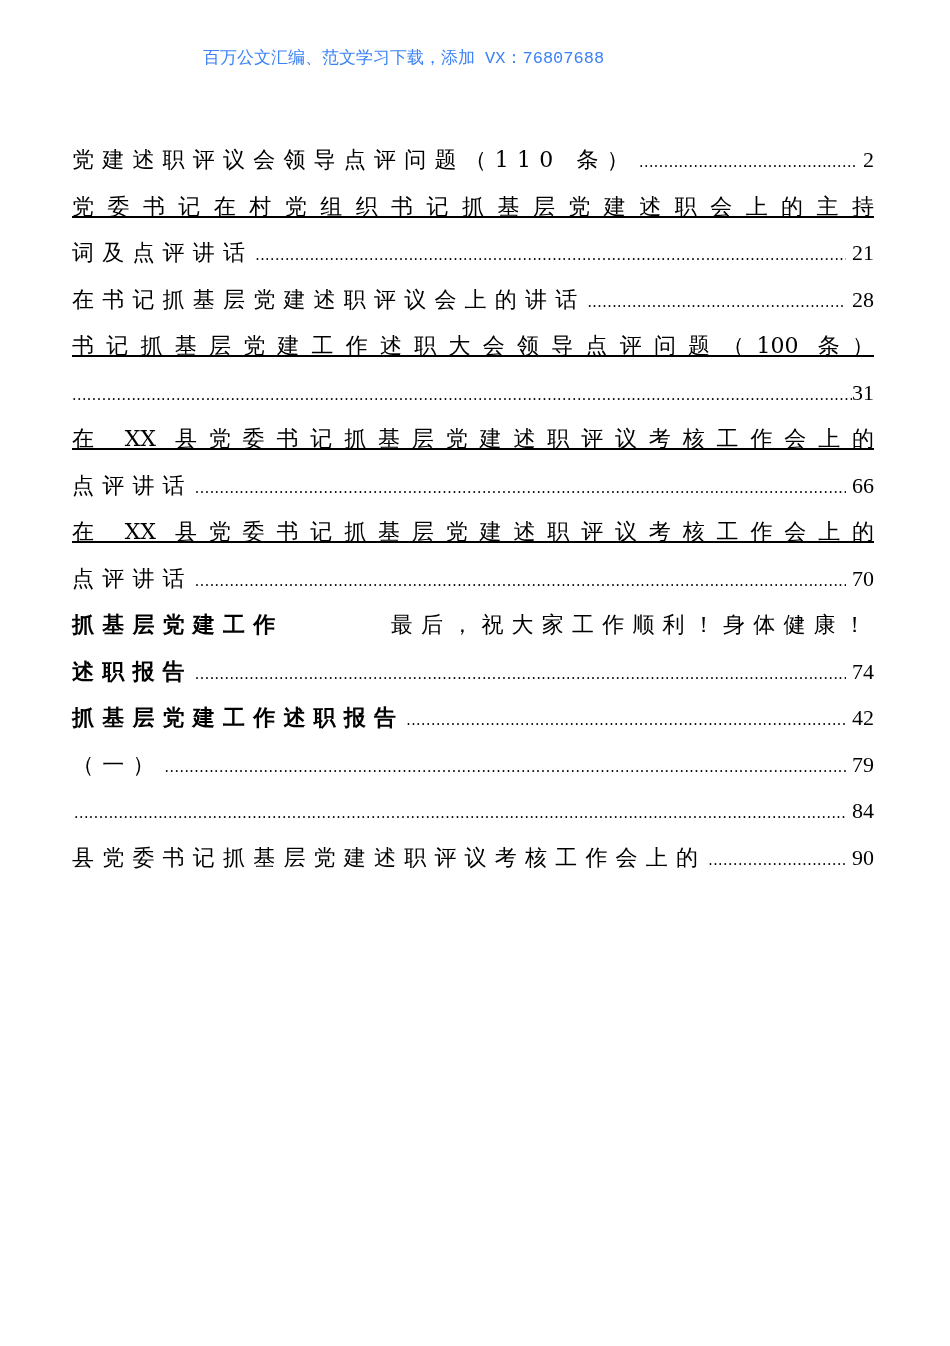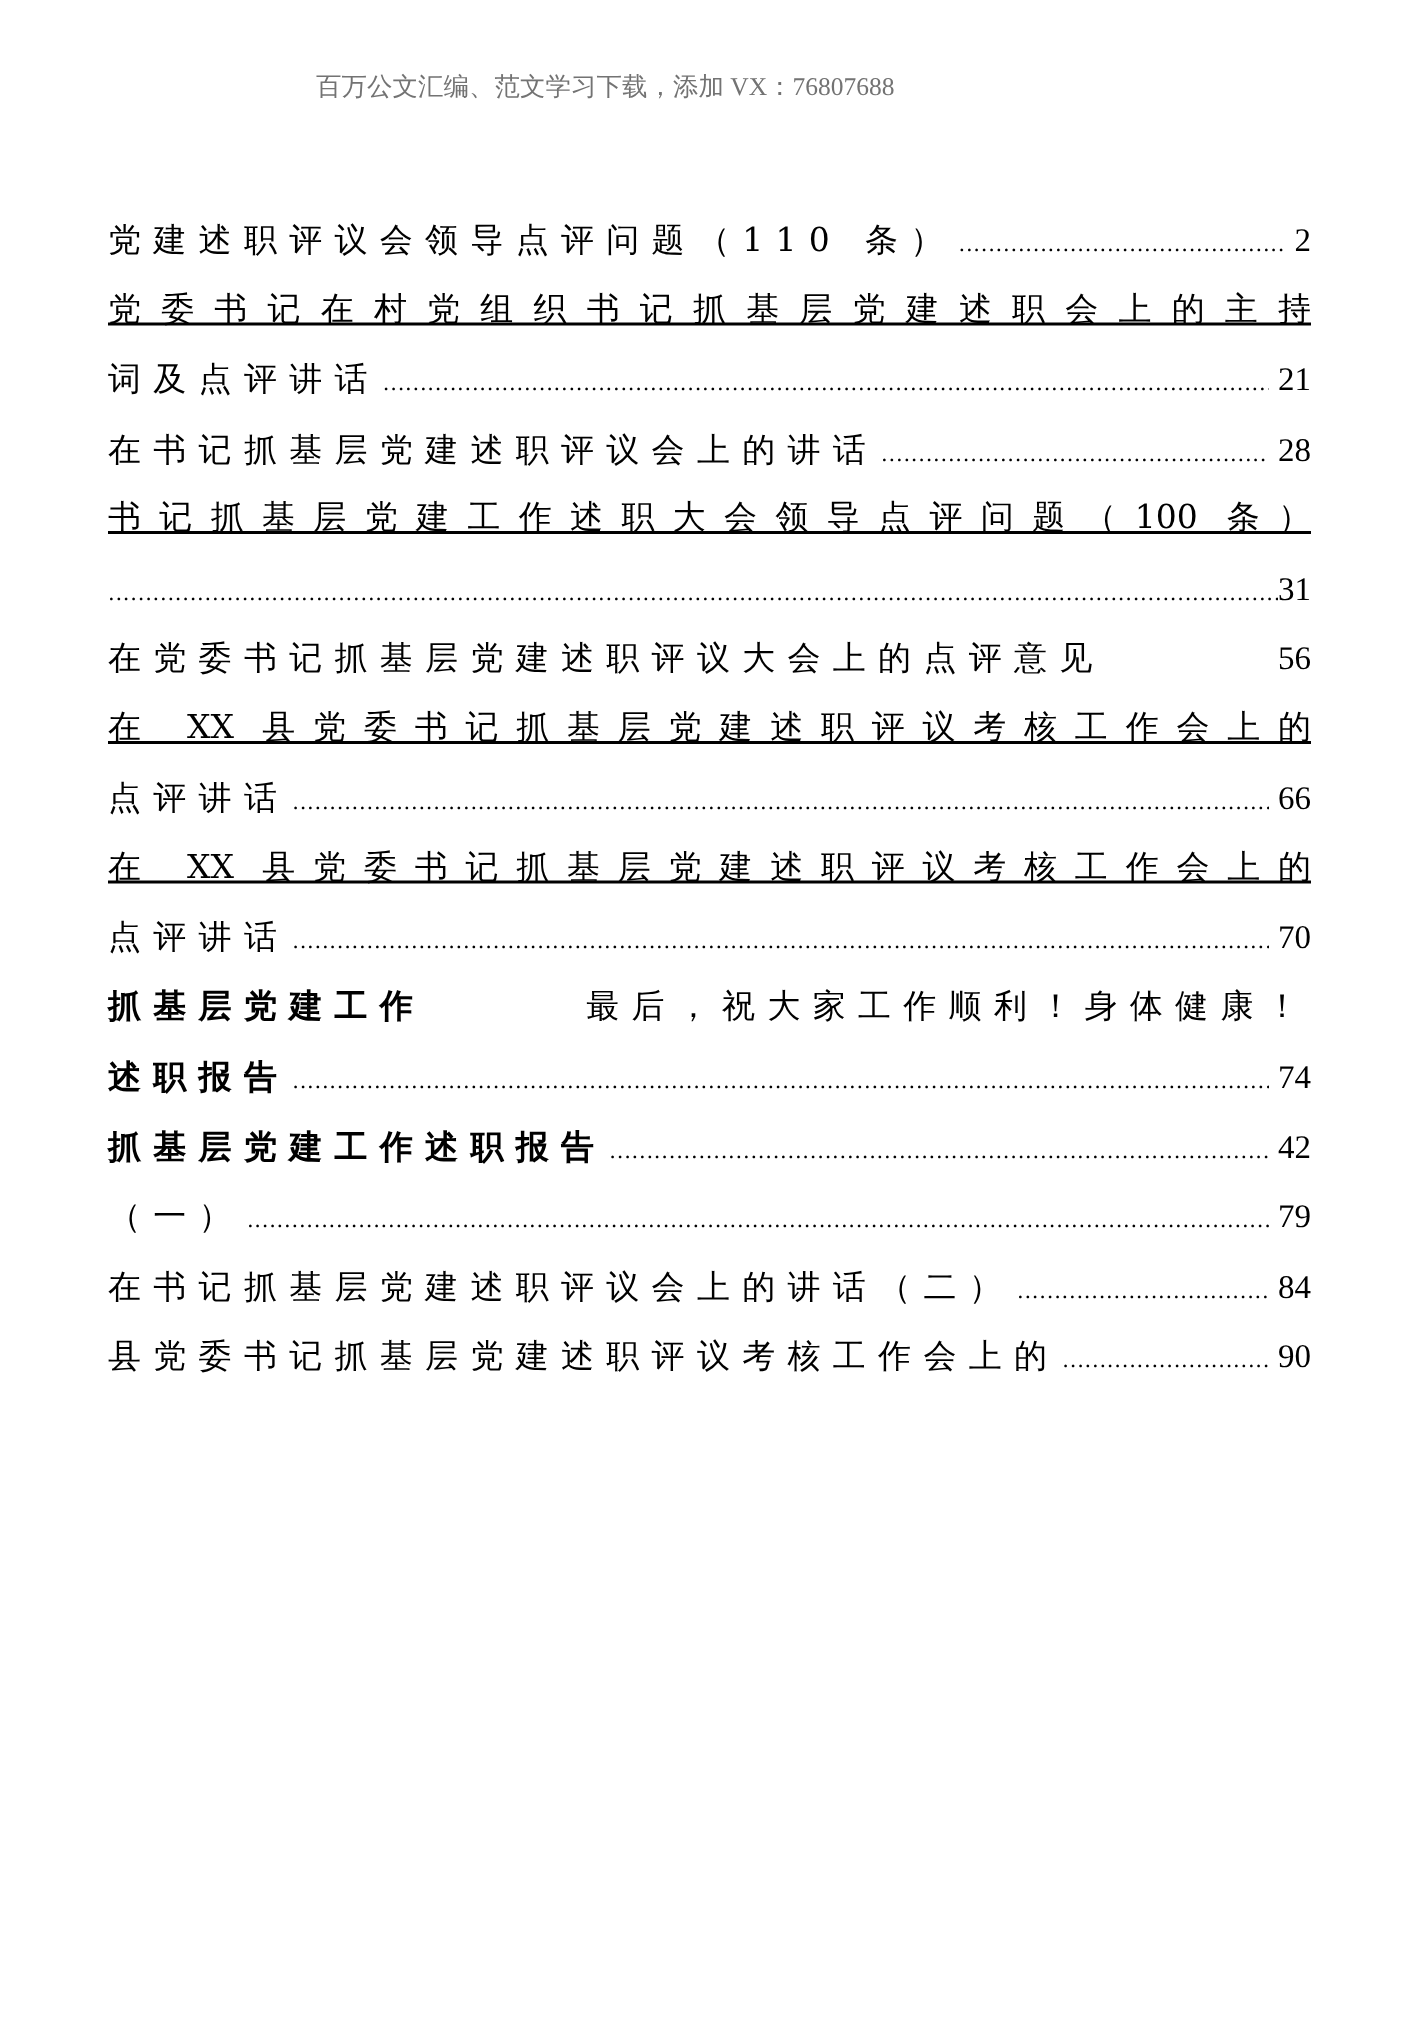--- a/index.html
+++ b/index.html
@@ -14,22 +14,22 @@
     overflow: hidden;
     font-family: "DejaVu Serif", "Liberation Serif", serif;
     color: #000;
   }
   .header {
     position: absolute;
     top: 46px;
     left: 0;
     width: 807px;
     text-align: center;
-    color: #737373;
-    font-family: Liberation Serif, serif;
+    color: #3b82f6;
+    font-family: Liberation Mono, monospace;
     font-size: 17px;
     letter-spacing: 0px;
   }
   .toc {
     position: absolute;
     left: 72px;
     top: 137px;
     width: 802px;
   }
   .line {
@@ -100,25 +100,20 @@
     <span class="dots"></span>
     <span class="pg">28</span>
   </div>
   <div class="line full">
     <span class="txt">书记抓基层党建工作述职大会领导点评问题（100 条）</span>
   </div>
   <div class="line dotsonly">
     <span class="dots"></span>
     <span class="pg">31</span>
   </div>
-  <div class="line">
-    <span class="txt">在党委书记抓基层党建述职评议大会上的点评意见</span>
-    <span class="dots" style="visibility:hidden"></span>
-    <span class="pg">56</span>
-  </div>
   <div class="line full">
     <span class="txt">在 XX 县党委书记抓基层党建述职评议考核工作会上的</span>
   </div>
   <div class="line">
     <span class="txt">点评讲话</span>
     <span class="dots"></span>
     <span class="pg">66</span>
   </div>
   <div class="line full">
     <span class="txt">在 XX 县党委书记抓基层党建述职评议考核工作会上的</span>
@@ -141,21 +136,20 @@
     <span class="txt bold">抓基层党建工作述职报告</span>
     <span class="dots"></span>
     <span class="pg">42</span>
   </div>
   <div class="line">
     <span class="txt">（一）</span>
     <span class="dots"></span>
     <span class="pg">79</span>
   </div>
   <div class="line">
-    <span class="txt">在书记抓基层党建述职评议会上的讲话（二）</span>
     <span class="dots"></span>
     <span class="pg">84</span>
   </div>
   <div class="line">
     <span class="txt">县党委书记抓基层党建述职评议考核工作会上的</span>
     <span class="dots"></span>
     <span class="pg">90</span>
   </div>
 </div>
 

